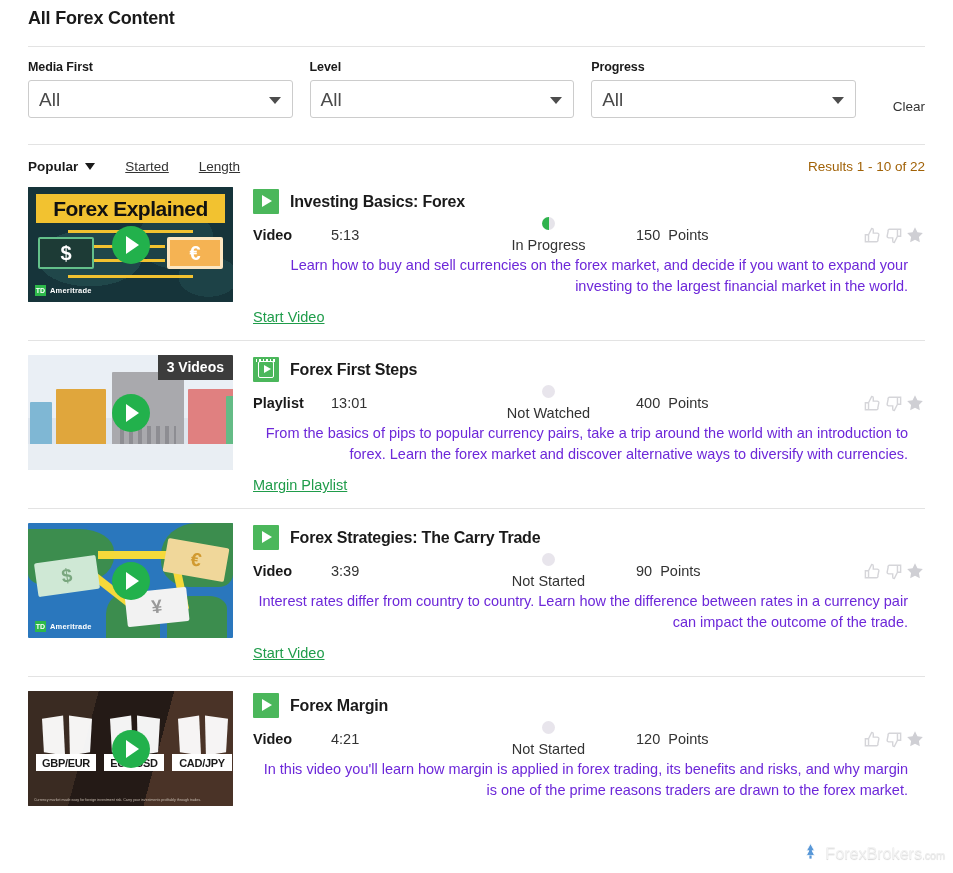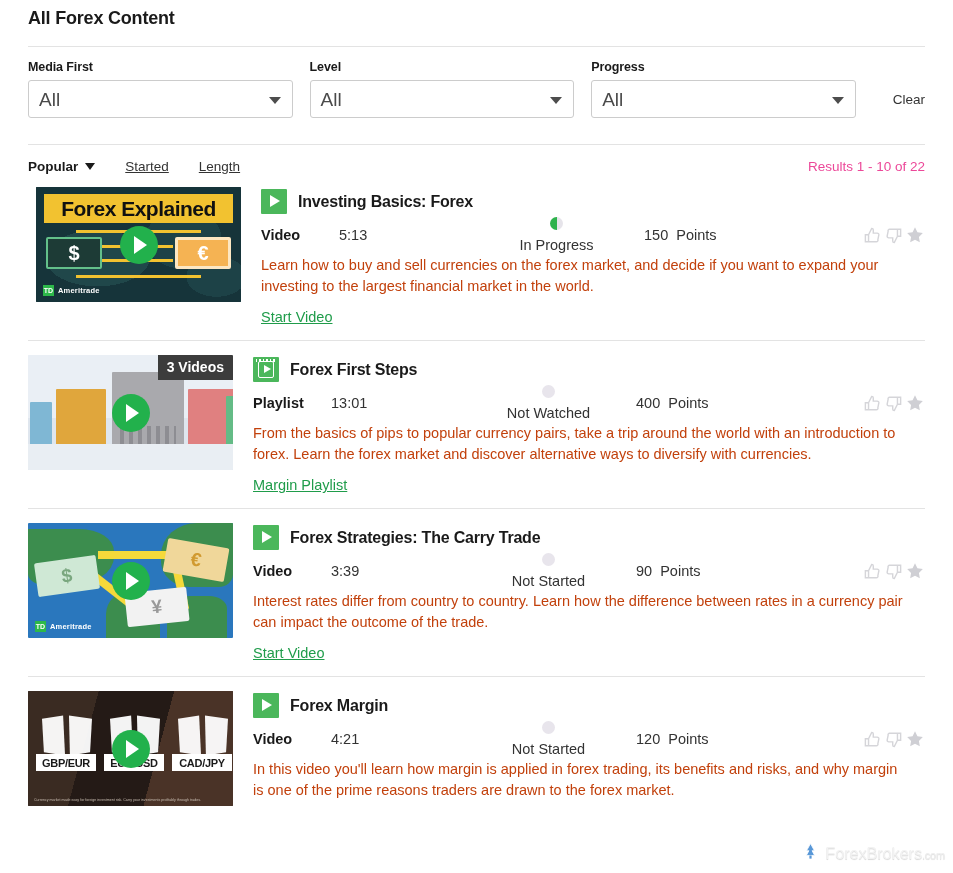--- a/index.html
+++ b/index.html
@@ -66,21 +66,21 @@
     right: 11px; top: 50%;
     width: 0; height: 0;
     margin-top: -2px;
     border-left: 6px solid transparent;
     border-right: 6px solid transparent;
     border-top: 7px solid #4d4d4d;
   }
   .clear-link {
     font-size: 13.5px;
     color: #333;
-    margin-bottom: 11px;
+    margin-bottom: 4px;
     margin-left: 20px;
     cursor: pointer;
   }
   .rule2 {
     height: 1px;
     background: #e3e3e3;
     margin: 26px 28px 0 28px;
   }
 
   
@@ -107,32 +107,32 @@
   .sort-link {
     font-size: 13.5px;
     color: #333;
     text-decoration: underline;
     margin-left: 30px;
     cursor: pointer;
   }
   .results-count {
     margin-left: auto;
     font-size: 13.5px;
-    color: #ec4899;
+    color: #a16207;
   }
 
   
   .rows { padding: 0 28px; }
   .row {
     display: flex;
     border-top: 1px solid #e3e3e3;
     padding: 14px 0 14px 0;
     gap: 20px;
   }
-  .row:first-child { border-top: none; padding-top: 13px; margin-left: 8px; }
+  .row:first-child { border-top: none; padding-top: 13px; }
 
   
   .thumb {
     width: 205px; height: 115px;
     flex: 0 0 205px;
     position: relative;
     overflow: hidden;
     border-radius: 1px;
   }
   .thumb .play {
@@ -352,24 +352,25 @@
     margin-left: auto;
     display: flex;
     align-items: center;
     gap: 2px;
     color: #d5d5d9;
   }
   .ratings svg { display:block; }
 
   .desc {
     font-size: 14.5px;
-    color: #c2410c;
+    color: #6d28d9;
     line-height: 1.42;
     margin-bottom: 12px;
     max-width: 655px;
+    text-align: right;
   }
   .start-link {
     font-size: 14.5px;
     color: #1f9c4a;
     text-decoration: underline;
     cursor: pointer;
     display: inline-block;
   }
 
   

